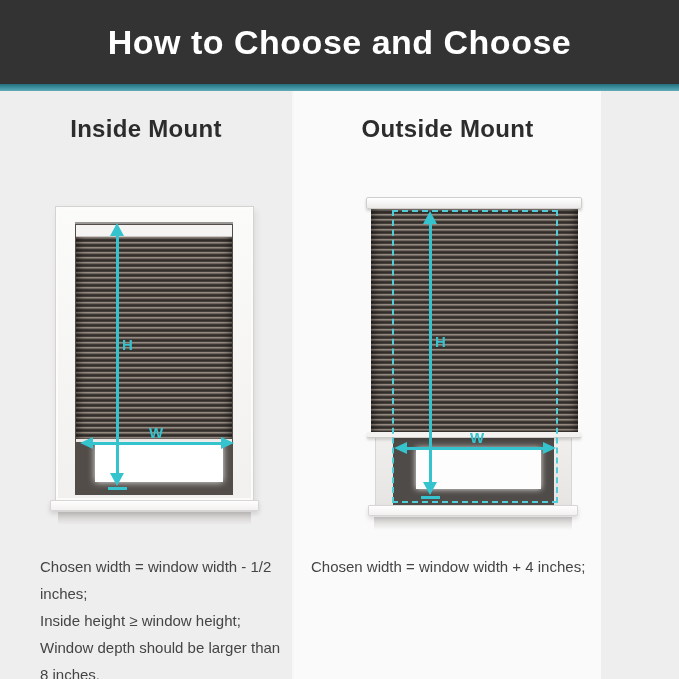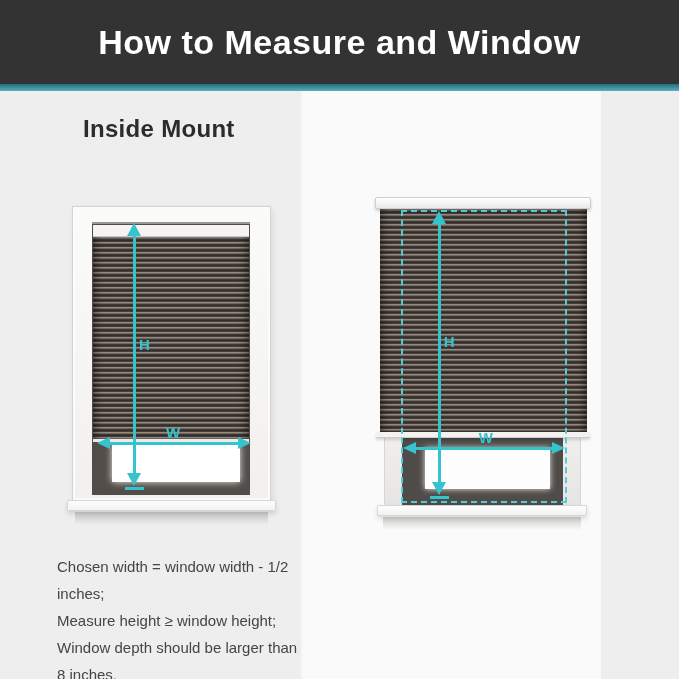--- a/index.html
+++ b/index.html
@@ -18,21 +18,21 @@
     display:flex;align-items:center;justify-content:center;
   }
   .header h1{
     color:#ffffff;font-size:34px;font-weight:700;letter-spacing:.5px;
   }
   .teal-bar{
     position:absolute;left:0;top:84px;width:679px;height:7px;
     background:linear-gradient(180deg,#256e7c 0%,#3e93a1 55%,#63abb7 100%);
   }
   
-  .panels{position:absolute;left:0;top:91px;width:601px;height:588px;display:flex;padding-left:17px;}
+  .panels{position:absolute;left:0;top:91px;width:601px;height:588px;display:flex;}
   .panel{position:relative;height:588px;}
   .panel.inside{width:330px;background:#efeeee;}
   .panel.outside{width:349px;background:#fafafa;border-left:2px solid #f7f7f7;}
   .panel-title{
     position:absolute;top:24px;left:0;width:100%;text-align:center;
     font-size:24px;font-weight:700;color:#2d2c2c;letter-spacing:.3px;
   }
   
   .pleats{
     background:repeating-linear-gradient(180deg,
@@ -86,21 +86,21 @@
   .out-reveal{left:99px;top:347px;width:161px;height:67px;background:#4f4b48;}
   .out-glass{left:122px;top:357px;width:125px;height:41px;background:#fdfdfd;box-shadow:0 0 6px rgba(255,255,255,.9);}
   .out-sill{left:74px;top:414px;width:210px;height:11px;}
   .out-sill-shadow{left:80px;top:426px;width:198px;height:13px;}
   .out-dash{left:98px;top:119px;width:166px;height:293px;}
 </style>
 </head>
 <body>
 
 <div class="header">
-  <h1>How to Measure and Window</h1>
+  <h1>How to Choose and Choose</h1>
 </div>
 <div class="teal-bar"></div>
 
 <div class="panels">
 
   <div class="panel inside">
     <div class="panel-title">Inside Mount</div>
 
     <div class="abs in-frame"></div>
     <div class="abs in-opening"></div>
@@ -117,26 +117,27 @@
     <div class="abs mline" style="left:108px;top:396px;width:19px;height:3px;"></div>
     <div class="abs mlabel" style="left:122px;top:246px;">H</div>
 
     <div class="abs tri tri-left" style="left:80px;top:346px;"></div>
     <div class="abs mline" style="left:92px;top:351px;width:130px;height:3px;"></div>
     <div class="abs tri tri-right" style="left:221px;top:346px;"></div>
     <div class="abs mlabel" style="left:149px;top:334px;">W</div>
 
     <div class="instructions">
       <div>Chosen width = window width - 1/2 inches;</div>
-      <div>Measure height ≥ window height;</div>
+      <div>Inside height ≥ window height;</div>
       <div>Window depth should be larger than 8 inches.</div>
     </div>
   </div>
 
   <div class="panel outside">
+    <div class="panel-title">Outside Mount</div>
 
     <div class="abs out-framebelow"></div>
     <div class="abs out-reveal"></div>
     <div class="abs out-glass"></div>
     <div class="abs out-sill sill"></div>
     <div class="abs out-sill-shadow sill-shadow"></div>
     <div class="abs out-blind pleats"></div>
     <div class="abs out-blindrail"></div>
     <div class="abs out-headrail"></div>
 
@@ -147,16 +148,17 @@
     <div class="abs tri tri-down" style="left:129px;top:391px;"></div>
     <div class="abs mline" style="left:127px;top:405px;width:19px;height:3px;"></div>
     <div class="abs mlabel" style="left:141px;top:243px;">H</div>
 
     <div class="abs tri tri-left" style="left:100px;top:351px;"></div>
     <div class="abs mline" style="left:112px;top:356px;width:138px;height:3px;"></div>
     <div class="abs tri tri-right" style="left:249px;top:351px;"></div>
     <div class="abs mlabel" style="left:176px;top:339px;">W</div>
 
     <div class="instructions">
+      <div>Chosen width = window width + 4 inches;</div>
     </div>
   </div>
 
 </div>
 
 </body></html>

